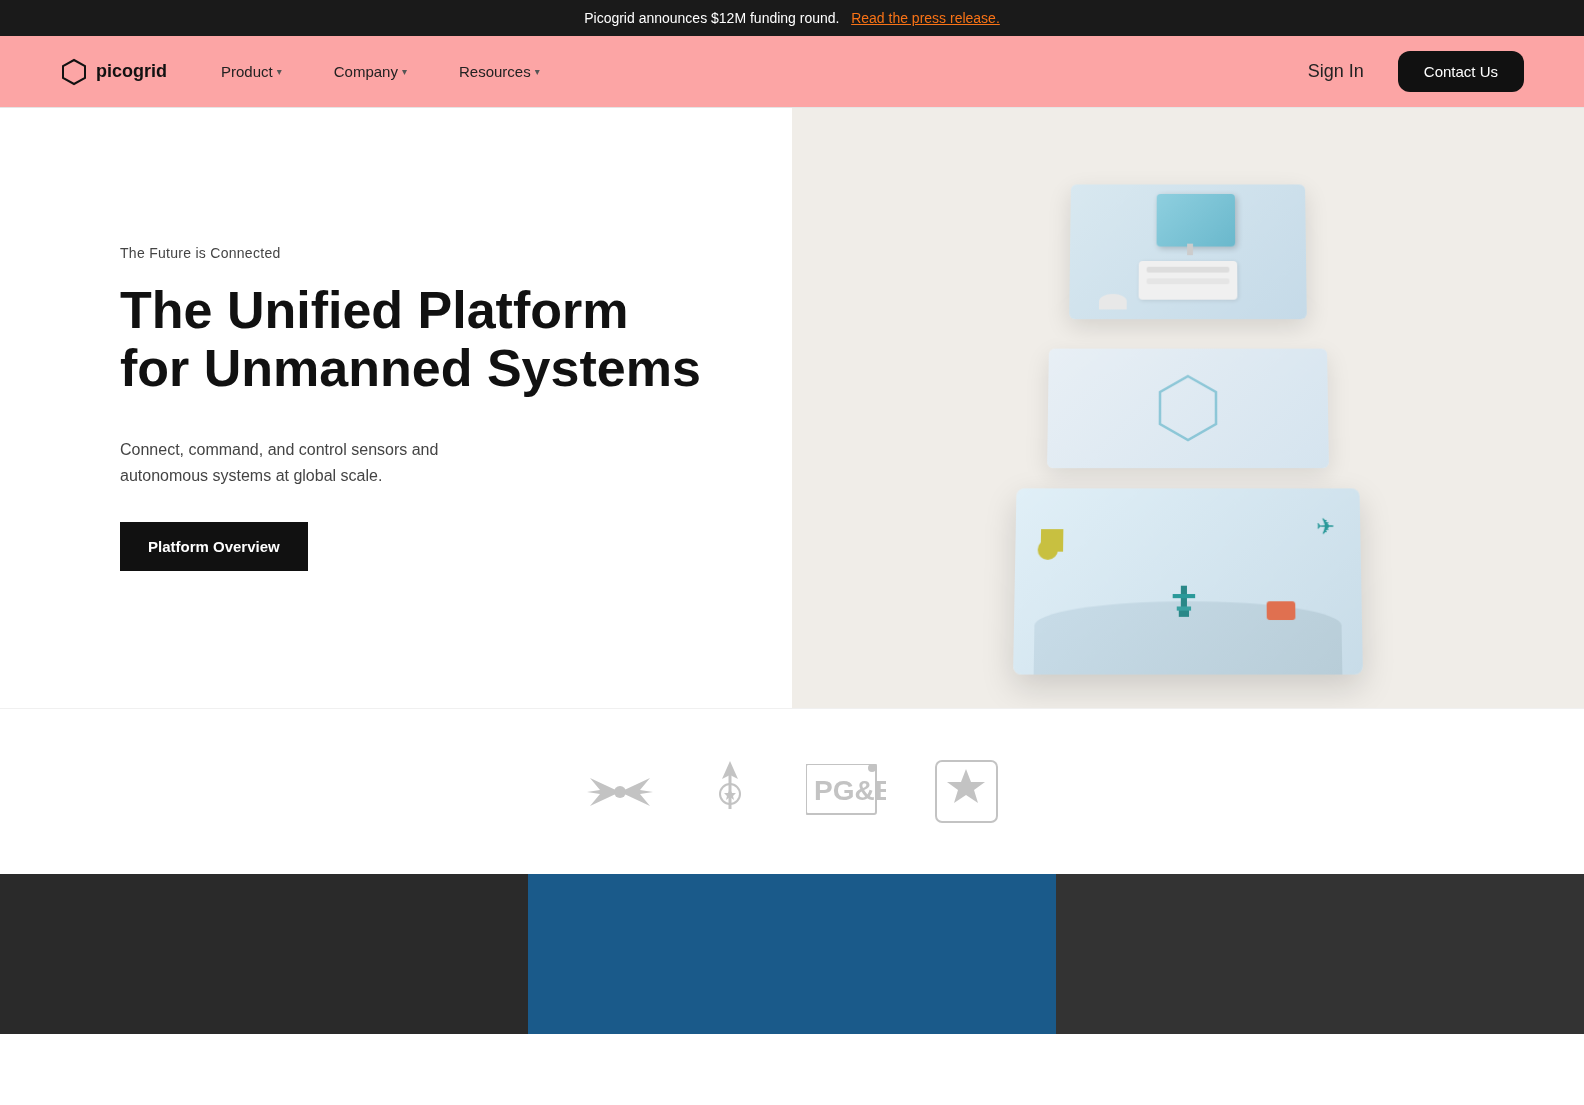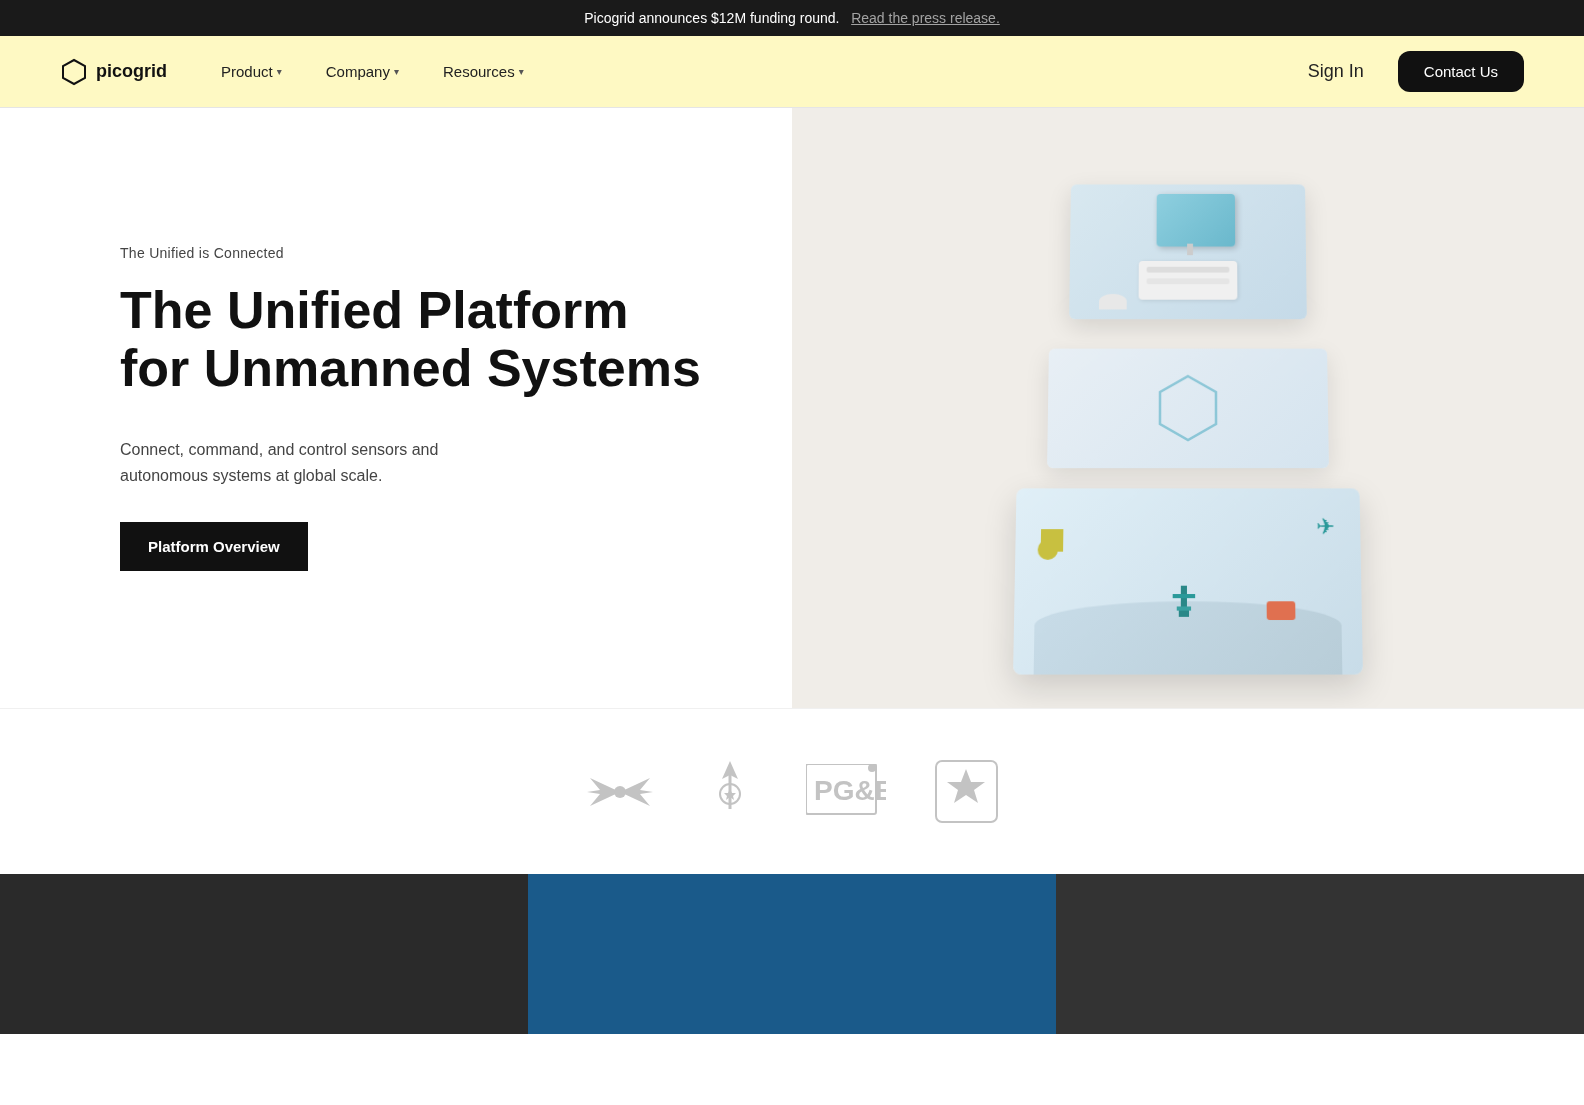--- a/index.html
+++ b/index.html
@@ -6,48 +6,48 @@
     body { font-family: -apple-system, BlinkMacSystemFont, 'Segoe UI', sans-serif; overflow-x: hidden; }
 
     
     .announcement-bar {
       background: #1a1a1a;
       color: #fff;
       text-align: center;
       padding: 10px 20px;
       font-size: 14px;
     }
-    .announcement-bar a { color: #a3a3a3; text-decoration: underline; }
+    .announcement-bar a { color: #f97316; text-decoration: underline; }
 
     
     .navbar {
       display: flex;
       align-items: center;
       padding: 0 60px;
       height: 72px;
       border-bottom: 1px solid #e5e5e5;
-      background: #fef9c3;
+      background: #fca5a5;
     }
     .nav-logo {
       display: flex;
       align-items: center;
       gap: 8px;
       font-size: 18px;
       font-weight: 600;
       color: #111;
       text-decoration: none;
       margin-right: 40px;
     }
     .logo-hex {
       width: 28px;
       height: 28px;
     }
     .nav-links {
       display: flex;
-      gap: 16px;
+      gap: 24px;
       flex: 1;
     }
     .nav-link {
       padding: 8px 14px;
       font-size: 15px;
       color: #222;
       cursor: pointer;
       border-radius: 4px;
       display: flex;
       align-items: center;
@@ -247,21 +247,21 @@
   </div>
   <div class="nav-right">
     <div class="sign-in-btn">Sign In</div>
     <div class="contact-btn">Contact Us</div>
   </div>
 </nav>
 
 <section class="hero">
 
   <div class="hero-left">
-    <p class="hero-tagline">The Unified is Connected</p>
+    <p class="hero-tagline">The Future is Connected</p>
     <h1 class="hero-title">The Unified Platform for Unmanned Systems</h1>
     <p class="hero-desc">Connect, command, and control sensors and autonomous systems at global scale.</p>
     <button class="hero-cta">Platform Overview</button>
   </div>
 
   <div class="hero-right">
     <div class="platform-illustration">
 
       <div class="layer layer-top">
         <div style="position:relative; display:flex; align-items:flex-end; justify-content:center; width:100%; height:100%;">

